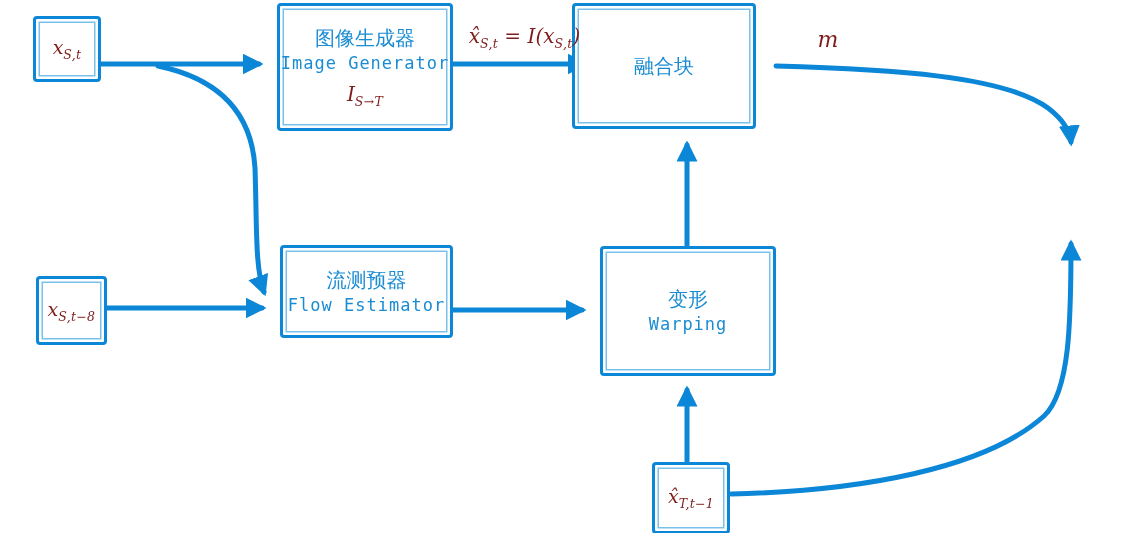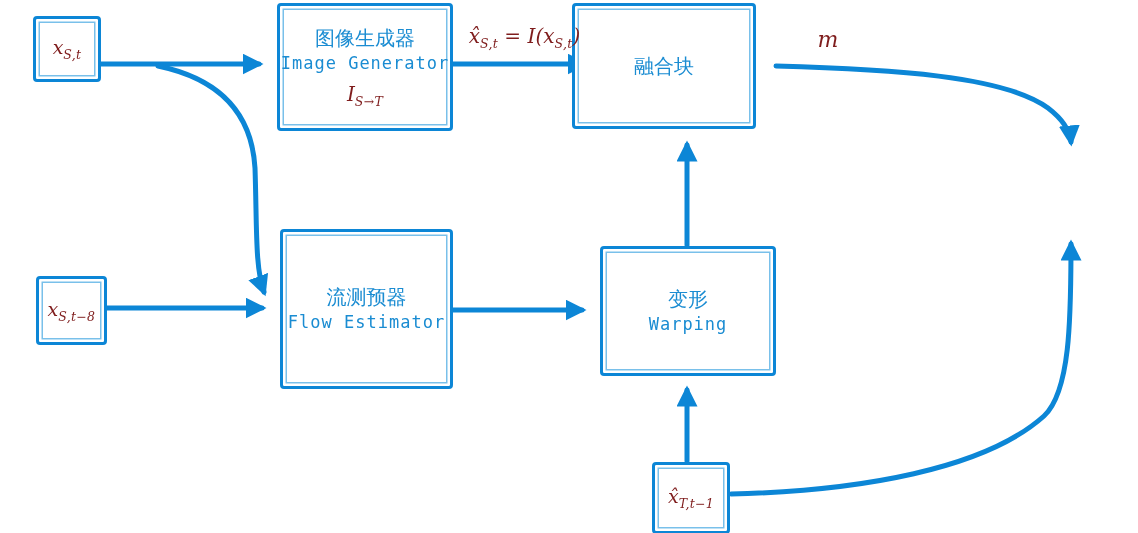--- a/index.html
+++ b/index.html
@@ -104,21 +104,21 @@
   <div class="node" style="left:277px; top:3px; width:176px; height:128px">
     <div class="zh">图像生成器</div>
     <div class="en">Image Generator</div>
     <div class="math op-line"><span>I</span><sub>S→T</sub></div>
   </div>
 
   <div class="node" style="left:572px; top:3px; width:184px; height:126px">
     <div class="zh">融合块</div>
   </div>
 
-  <div class="node" style="left:280px; top:229px; width:173px; height:160px">
+  <div class="node" style="left:280px; top:245px; width:173px; height:93px">
     <div class="zh">流测预器</div>
     <div class="en">Flow Estimator</div>
   </div>
 
   <div class="node" style="left:600px; top:246px; width:176px; height:130px">
     <div class="zh">变形</div>
     <div class="en">Warping</div>
   </div>
 
   <div class="edge-label math eq-label" style="left:452px; top:24px; width:145px"><span>x̂</span><sub>S,t</sub><span> = </span><span>I</span><span>(</span><span>x</span><sub>S,t</sub><span>)</span></div>

